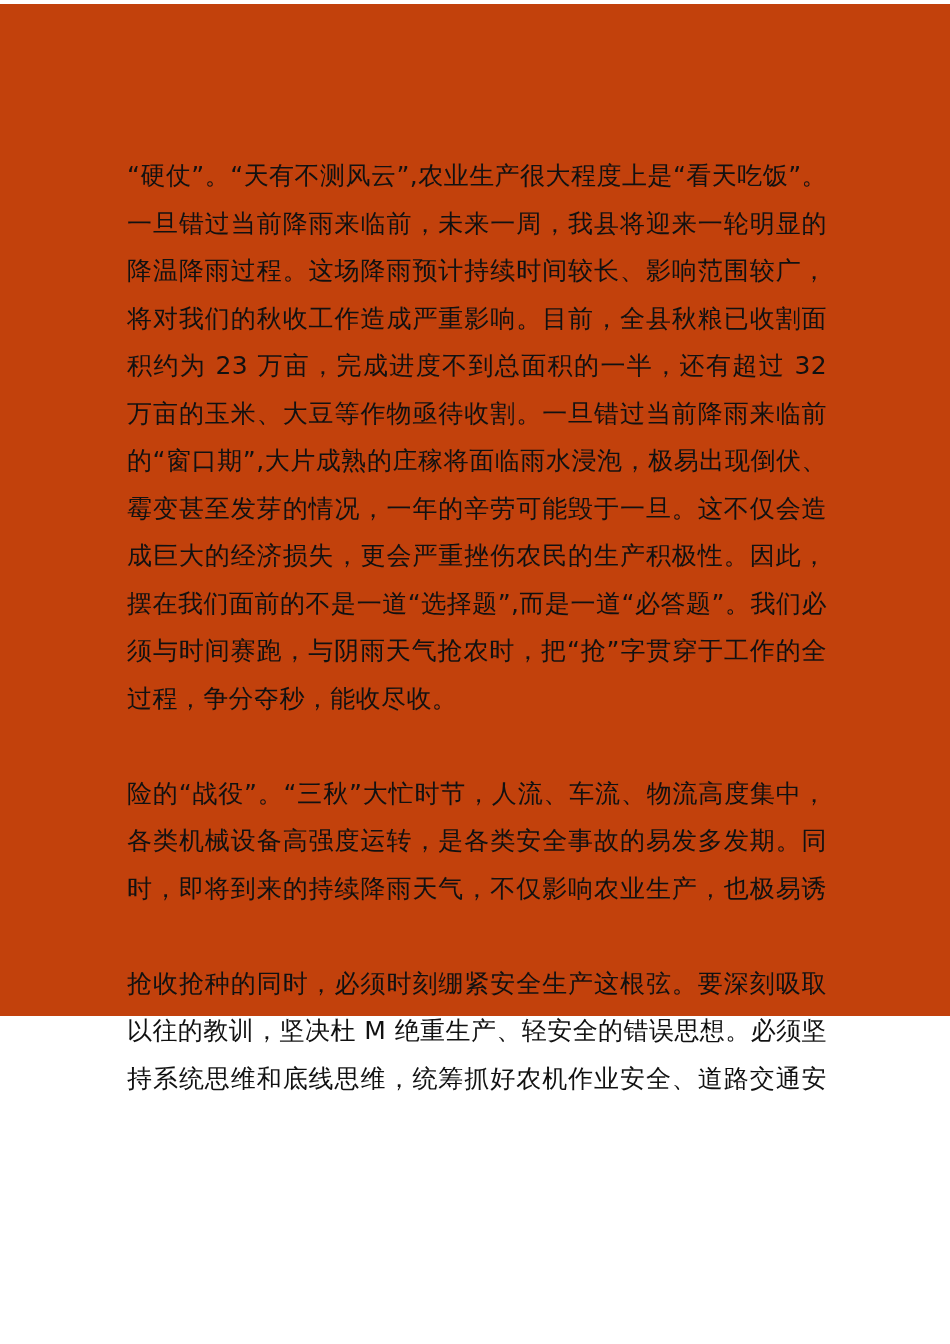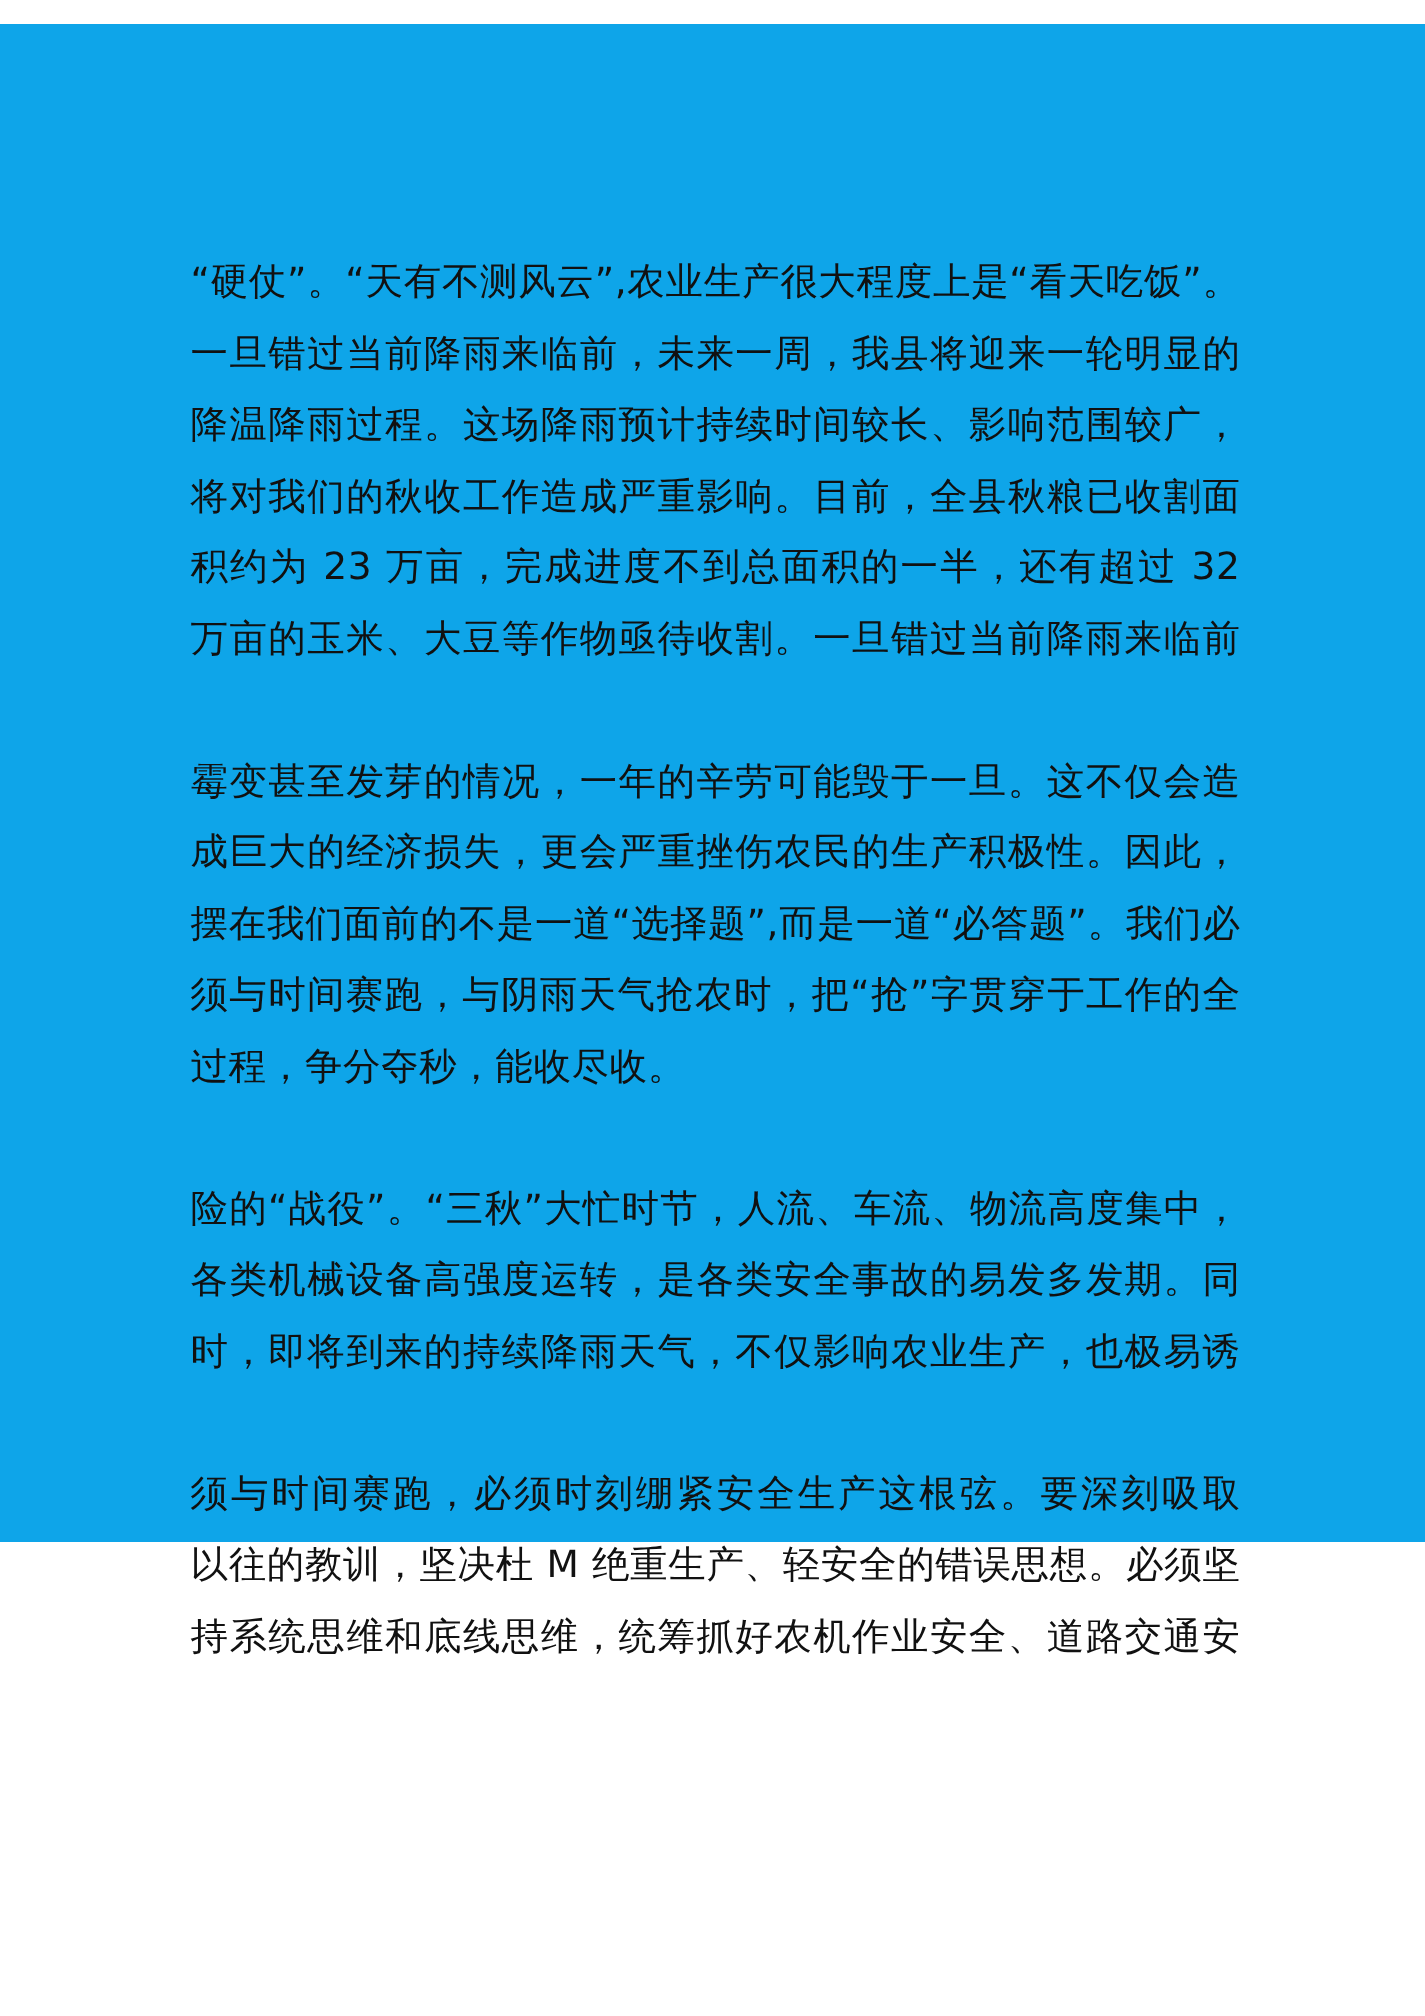--- a/index.html
+++ b/index.html
@@ -1,40 +1,41 @@
 <!DOCTYPE html>
 <html><head>
 <meta charset="utf-8">
 <style>
   html, body { margin:0; padding:0; background:#ffffff; }
   body { width:950px; height:1344px; position:relative; overflow:hidden;
          font-family:"DejaVu Sans", "Liberation Sans", sans-serif; color:#111; }
-  .page { position:absolute; left:0; top:16px; width:950px; height:1012px; background:#0ea5e9; }
+  .page { position:absolute; left:0; top:4px; width:950px; height:1012px; background:#c2410c; }
   .line { position:absolute; left:127px; width:700px; height:48px; line-height:48px;
           font-size:25px; white-space:nowrap; letter-spacing:0.4px; text-align:justify;
           text-align-last:justify; }
   .line.last { text-align-last:left; }
   .line.indent { left:177px; width:650px; }
 </style>
 </head>
 <body>
 
 <div class="page">
 
   <div class="line" style="top:148px">“硬仗”。“天有不测风云”,农业生产很大程度上是“看天吃饭”。</div>
   <div class="line" style="top:196px">一旦错过当前降雨来临前，未来一周，我县将迎来一轮明显的</div>
   <div class="line" style="top:243px">降温降雨过程。这场降雨预计持续时间较长、影响范围较广，</div>
   <div class="line" style="top:291px">将对我们的秋收工作造成严重影响。目前，全县秋粮已收割面</div>
   <div class="line" style="top:338px">积约为 23 万亩，完成进度不到总面积的一半，还有超过 32</div>
   <div class="line" style="top:386px">万亩的玉米、大豆等作物亟待收割。一旦错过当前降雨来临前</div>
+  <div class="line" style="top:433px">的“窗口期”,大片成熟的庄稼将面临雨水浸泡，极易出现倒伏、</div>
   <div class="line" style="top:481px">霉变甚至发芽的情况，一年的辛劳可能毁于一旦。这不仅会造</div>
   <div class="line" style="top:528px">成巨大的经济损失，更会严重挫伤农民的生产积极性。因此，</div>
   <div class="line" style="top:576px">摆在我们面前的不是一道“选择题”,而是一道“必答题”。我们必</div>
   <div class="line" style="top:623px">须与时间赛跑，与阴雨天气抢农时，把“抢”字贯穿于工作的全</div>
   <div class="line last" style="top:671px">过程，争分夺秒，能收尽收。</div>
 
   <div class="line" style="top:766px">险的“战役”。“三秋”大忙时节，人流、车流、物流高度集中，</div>
   <div class="line" style="top:813px">各类机械设备高强度运转，是各类安全事故的易发多发期。同</div>
   <div class="line" style="top:861px">时，即将到来的持续降雨天气，不仅影响农业生产，也极易诱</div>
-  <div class="line" style="top:956px">须与时间赛跑，必须时刻绷紧安全生产这根弦。要深刻吸取</div>
+  <div class="line" style="top:956px">抢收抢种的同时，必须时刻绷紧安全生产这根弦。要深刻吸取</div>
   <div class="line" style="top:1003px">以往的教训，坚决杜 M 绝重生产、轻安全的错误思想。必须坚</div>
   <div class="line" style="top:1051px">持系统思维和底线思维，统筹抓好农机作业安全、道路交通安</div>
 </div>
 
 </body></html>

